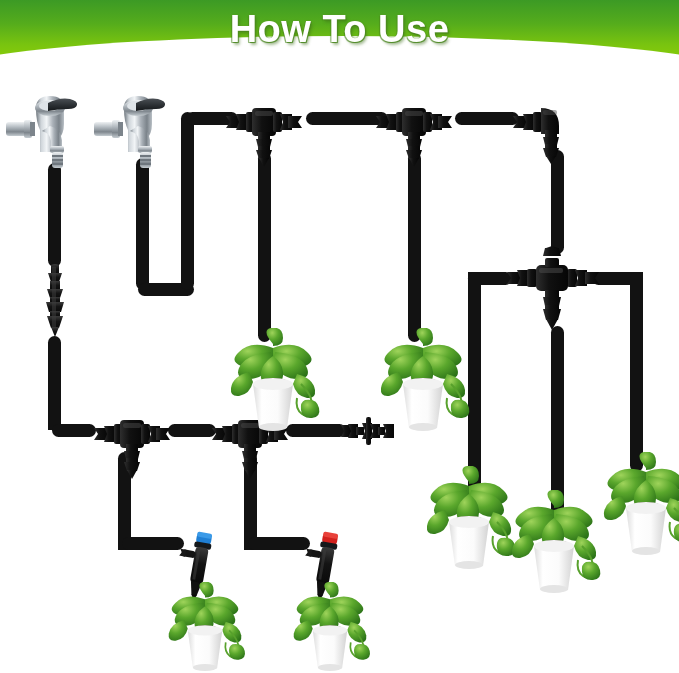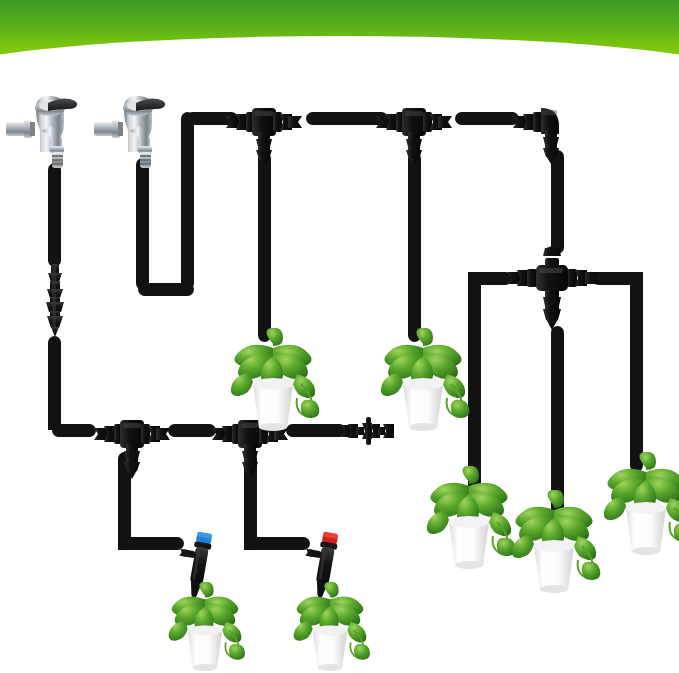--- a/index.html
+++ b/index.html
@@ -43,20 +43,21 @@
   .dripper{position:absolute;}
 </style>
 </head>
 <body>
 
 <div id="page">
 
   <div id="banner">
     <div id="banner-curve"></div>
   </div>
+  <div id="banner-title">How To Use</div>
 
   <div id="diagram">
 
     <svg width="0" height="0" style="position:absolute" aria-hidden="true">
       <defs>
         <linearGradient id="chromeG" x1="0" y1="0" x2="1" y2="0">
           <stop offset="0%" stop-color="#6d757c"></stop>
           <stop offset="18%" stop-color="#cfd5da"></stop>
           <stop offset="38%" stop-color="#f2f5f7"></stop>
           <stop offset="60%" stop-color="#aab1b8"></stop>

